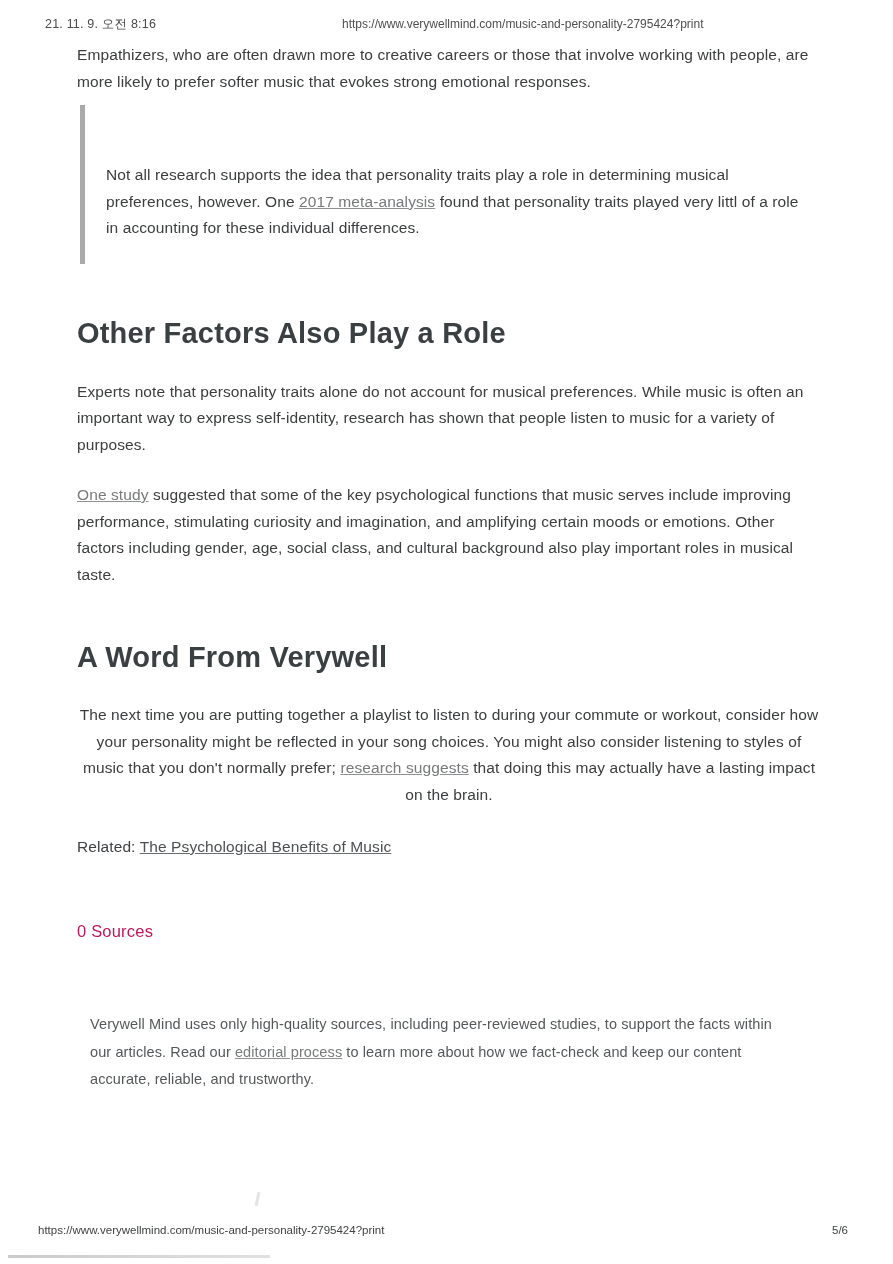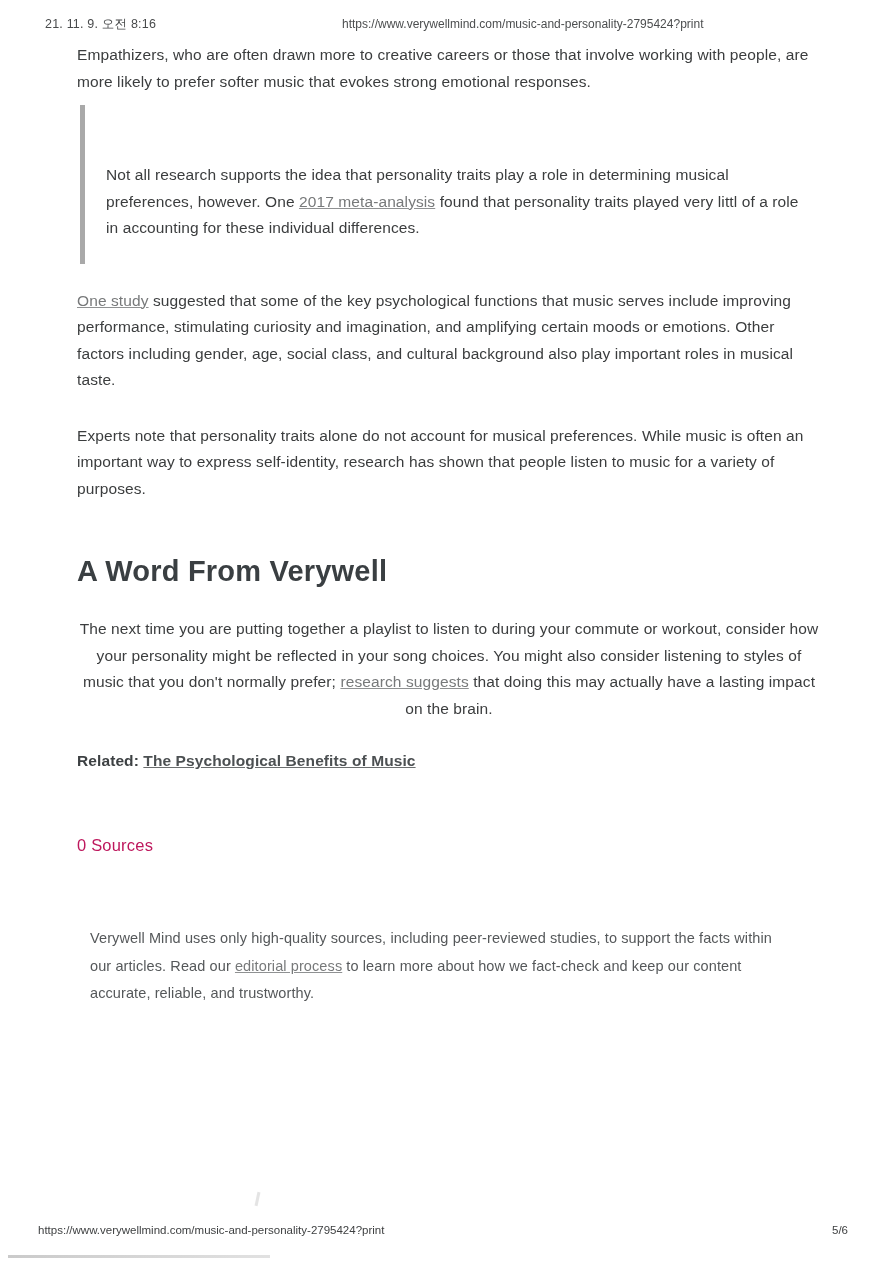--- a/index.html
+++ b/index.html
@@ -35,21 +35,21 @@
   h1.section-heading {
     font-size: 29px; line-height: 34px; font-weight: bold;
     color: #3a3f42; letter-spacing: 0.2px;
   }
   .h1-other { margin-top: 52px; }
   .h1-word  { margin-top: 52px; }
   .p-experts { margin-top: 29px; }
   .p-onestudy { margin-top: 24px; }
   .p-nexttime { margin-top: 28px; text-align: center; }
   .related-line { margin-top: 26px; font-size: 15.5px; line-height: 26px; }
-  .seg-bold { font-weight: bold; color: #3d4143; }
+  .seg-bold { font-weight: normal; color: #3d4143; }
   a.inline-link {
     color: #77797a;
     text-decoration: underline;
     text-decoration-color: #8f9192;
     cursor: pointer;
   }
   a.inline-link.seg-bold {
     color: #4c5052;
     text-decoration-color: #6a6d6e;
   }
@@ -88,24 +88,25 @@
 <div class="print-header-url">https://www.verywellmind.com/music-and-personality-2795424?print</div>
 
 <div class="content">
 
   <p class="para intro"><span class="">Empathizers, who are often drawn more to creative careers or those that involve working with people, are more likely to prefer softer music that evokes strong emotional responses.</span></p>
 
   <blockquote class="quote-block">
     <p class="para"><span class="">Not all research supports the idea that personality traits play a role in determining musical preferences, however. One </span><a class="inline-link">2017 meta-analysis</a><span class=""> found that personality traits played very littl of a role in accounting for these individual differences.</span></p>
   </blockquote>
 
+  <h1 class="section-heading h1-other">Other Factors Also Play a Role</h1>
+
+  <p class="para p-experts"><span class="">Experts note that personality traits alone do not account for musical preferences. While music is often an important way to express self-identity, research has shown that people listen to music for a variety of purposes.</span></p>
 
   <p class="para p-onestudy"><a class="inline-link">One study</a><span class=""> suggested that some of the key psychological functions that music serves include improving performance, stimulating curiosity and imagination, and amplifying certain moods or emotions. Other factors including gender, age, social class, and cultural background also play important roles in musical taste.</span></p>
-
-  <p class="para p-experts"><span class="">Experts note that personality traits alone do not account for musical preferences. While music is often an important way to express self-identity, research has shown that people listen to music for a variety of purposes.</span></p>
 
   <h1 class="section-heading h1-word">A Word From Verywell</h1>
 
   <p class="para p-nexttime"><span class="">The next time you are putting together a playlist to listen to during your commute or workout, consider how your personality might be reflected in your song choices. You might also consider listening to styles of music that you don't normally prefer; </span><a class="inline-link">research suggests</a><span class=""> that doing this may actually have a lasting impact on the brain.</span></p>
 
   <p class="para related-line"><span class="seg-bold">Related: </span><a class="inline-link seg-bold">The Psychological Benefits of Music</a></p>
 
   <div class="sources-line">0 Sources</div>
 
   <p class="para disclaimer"><span class="">Verywell Mind uses only high-quality sources, including peer-reviewed studies, to support the facts within our articles. Read our </span><a class="inline-link">editorial process</a><span class=""> to learn more about how we fact-check and keep our content accurate, reliable, and trustworthy.</span></p>

